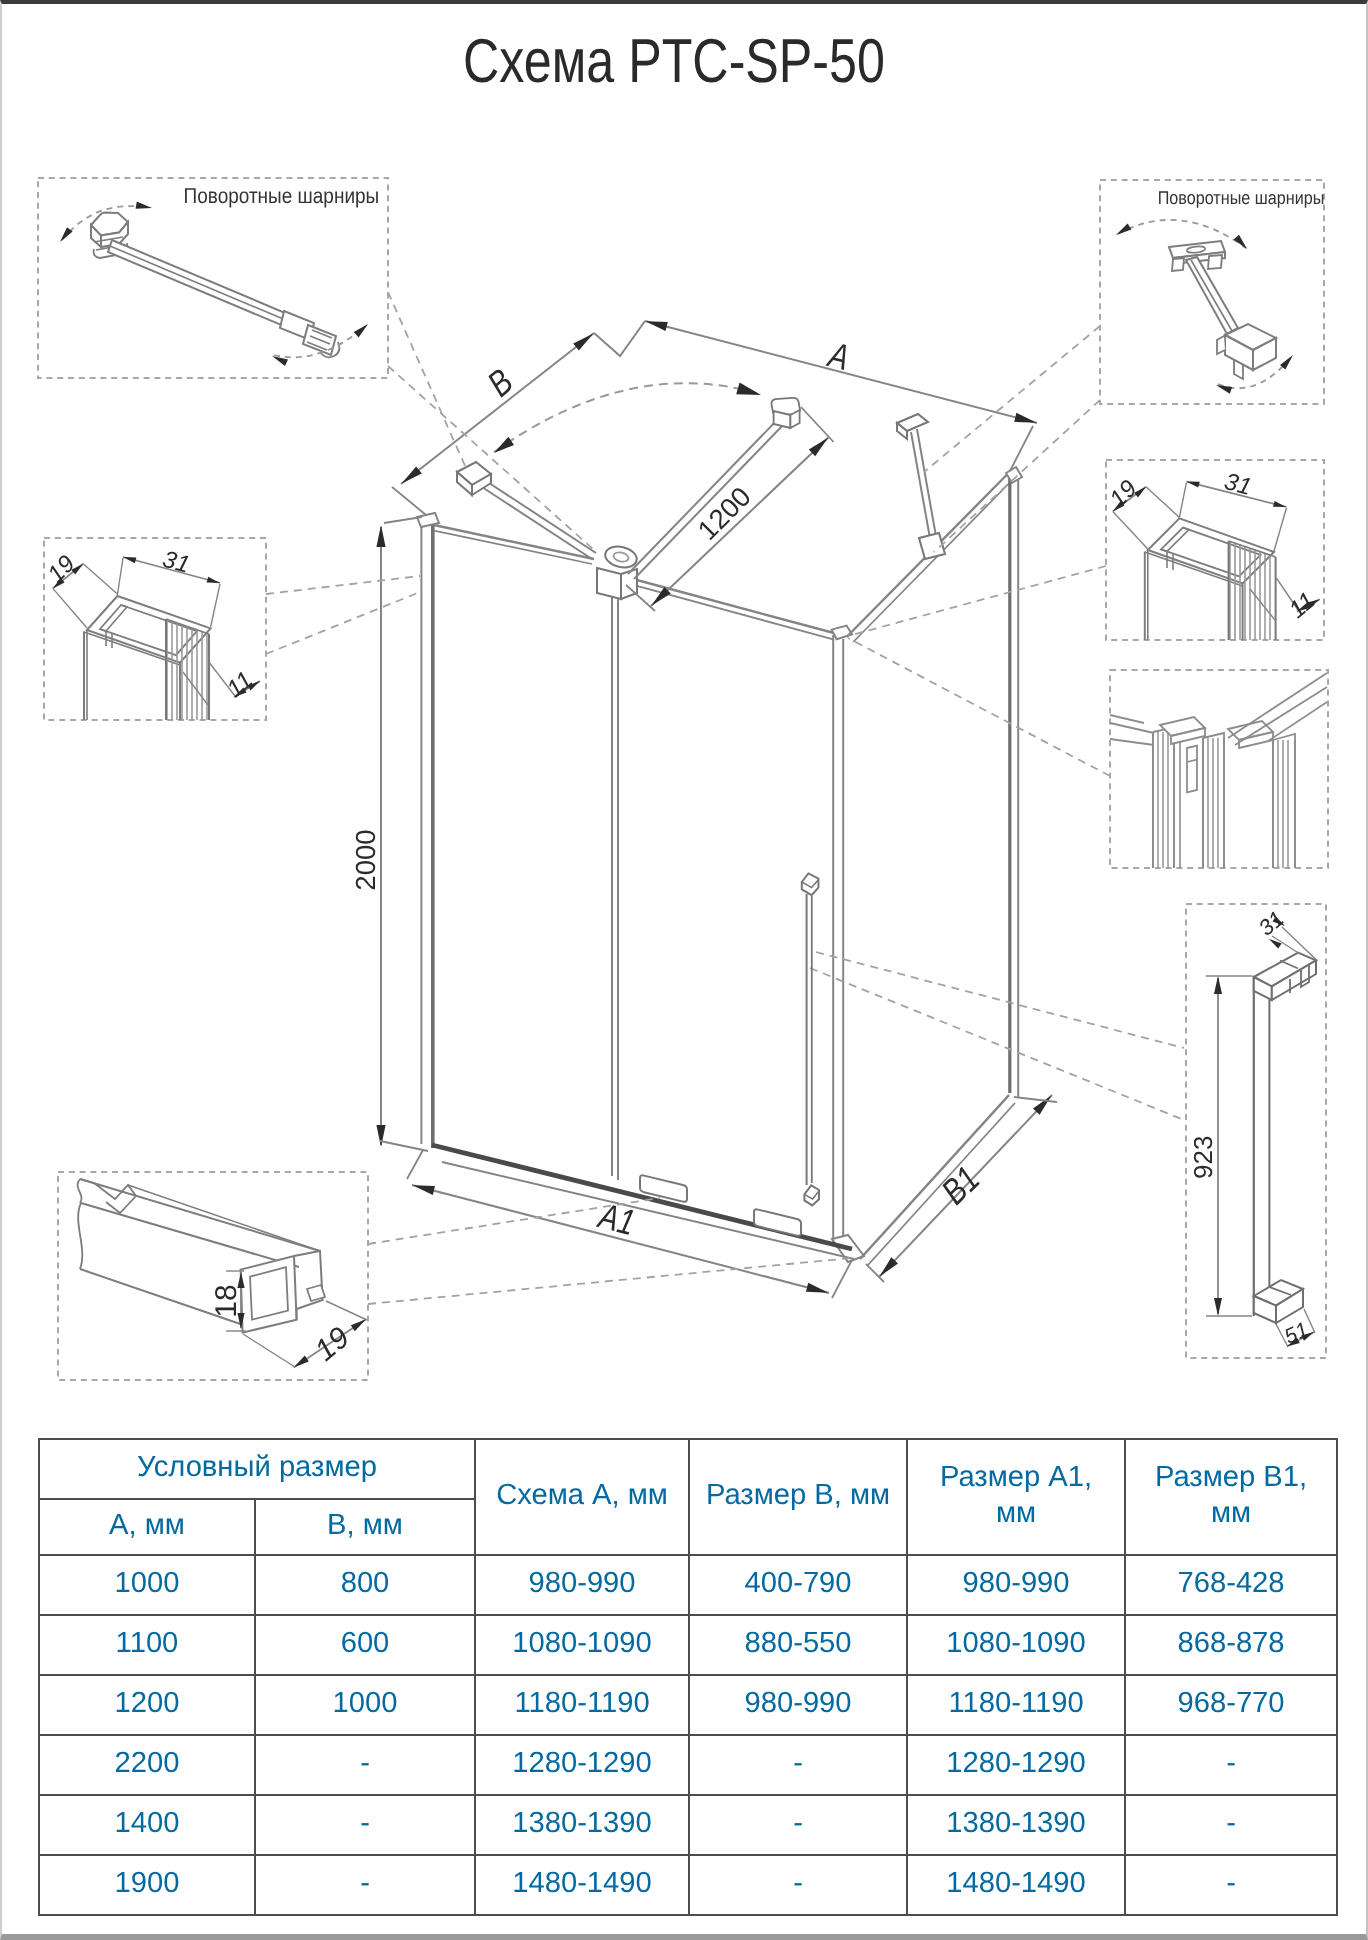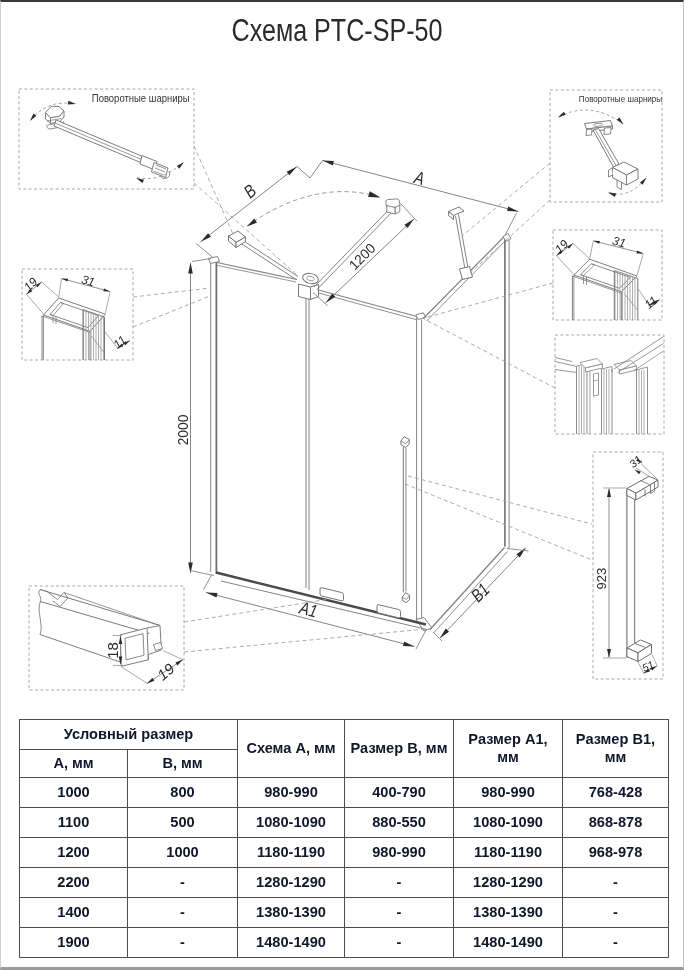--- a/index.html
+++ b/index.html
@@ -7,21 +7,21 @@
        font-family:"Liberation Sans", sans-serif;overflow:hidden;}
   #frame{position:absolute;left:0;top:0;width:682px;height:965px;
        border-top:2px solid #3a3a3a;border-left:1px solid #cfcfcf;
        border-right:1px solid #c4c4c4;border-bottom:3px solid #9a9a9a;}
   #title{position:absolute;left:337px;top:13px;white-space:nowrap;
        font-size:31px;color:#2a2a2a;transform:translateX(-50%) scaleX(0.81);
        transform-origin:center top;}
   table{position:absolute;left:19px;top:719px;border-collapse:collapse;
        table-layout:fixed;width:649px;}
   td{border:1px solid #4d4d4d;text-align:center;vertical-align:middle;
-     font-size:14.6px;color:#0f172a;padding:0;line-height:1.18;font-weight:bold;}
+     font-size:14.6px;color:#0369a1;padding:0;line-height:1.18;}
   svg{position:absolute;left:0;top:0;}
   svg text{font-family:"Liberation Sans",sans-serif;}
 </style>
 </head>
 <body>
 <div id="frame"></div>
 <div id="title">Схема PTC-SP-50</div>
 
 <svg id="art" width="684" height="970" viewBox="0 0 684 970">
 <line x1="210.7" y1="259.0" x2="210.7" y2="572.0" stroke="#848484" stroke-width="1" stroke-linecap="butt"></line>
@@ -355,33 +355,33 @@
  <tr style="height:30px">
         <td>1000</td>
         <td>800</td>
         <td>980-990</td>
         <td>400-790</td>
         <td>980-990</td>
         <td>768-428</td>
       </tr>
  <tr style="height:30px">
         <td>1100</td>
-        <td>500</td>
+        <td>600</td>
         <td>1080-1090</td>
         <td>880-550</td>
         <td>1080-1090</td>
         <td>868-878</td>
       </tr>
  <tr style="height:30px">
         <td>1200</td>
         <td>1000</td>
         <td>1180-1190</td>
         <td>980-990</td>
         <td>1180-1190</td>
-        <td>968-978</td>
+        <td>968-770</td>
       </tr>
  <tr style="height:30px">
         <td>2200</td>
         <td>-</td>
         <td>1280-1290</td>
         <td>-</td>
         <td>1280-1290</td>
         <td>-</td>
       </tr>
  <tr style="height:30px">

